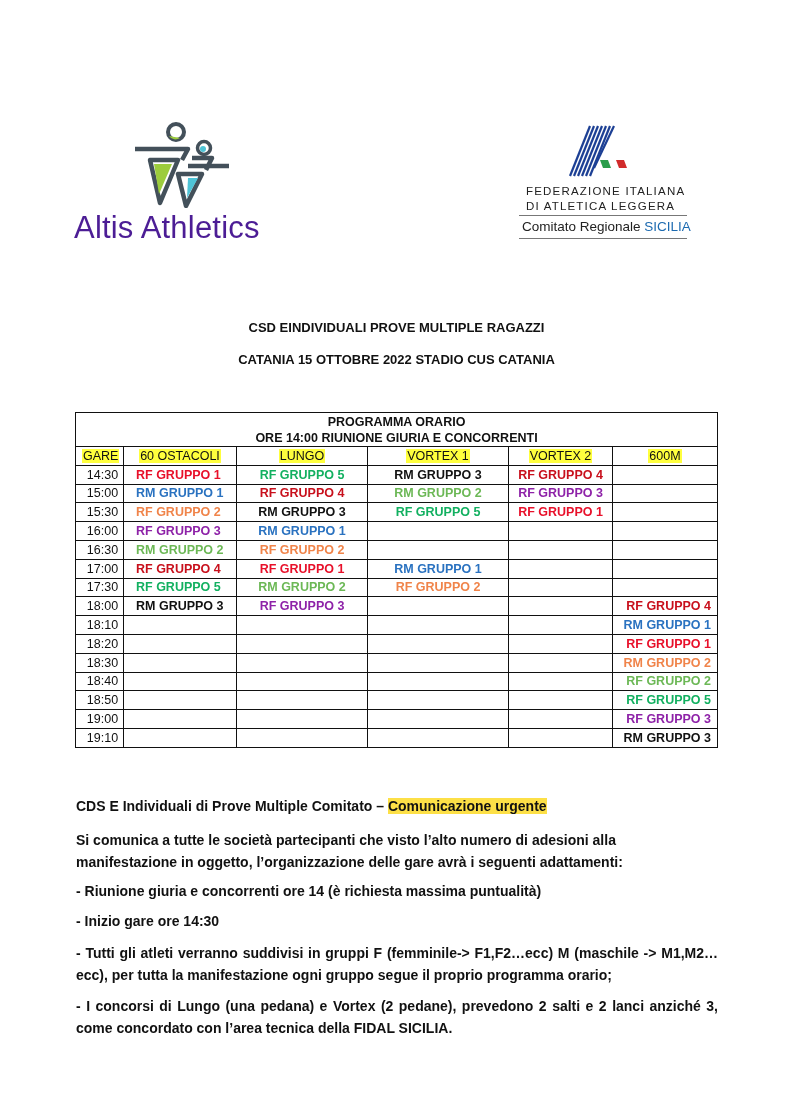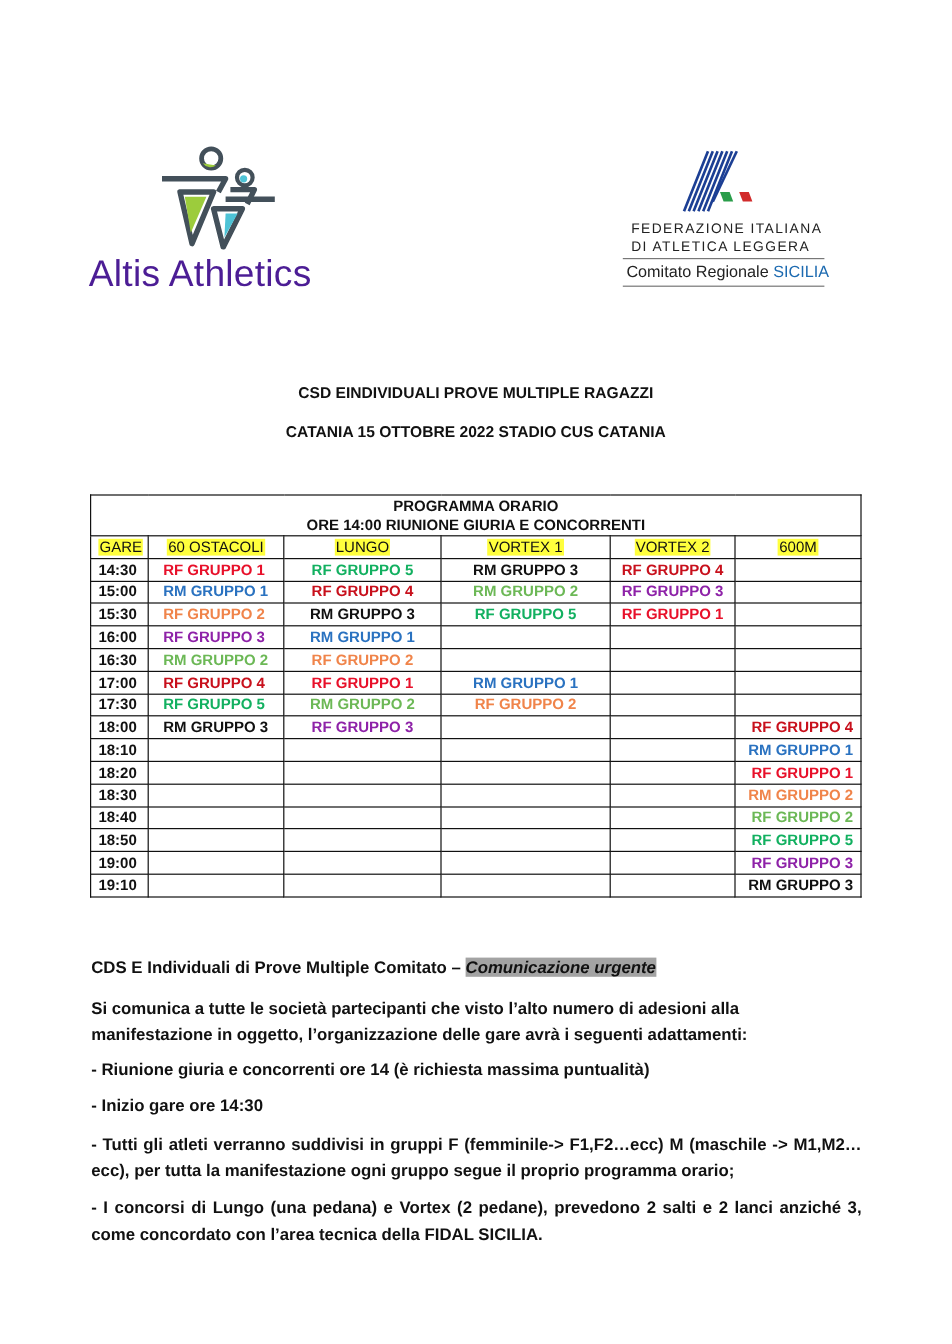--- a/index.html
+++ b/index.html
@@ -26,35 +26,35 @@
   
   .title { position: absolute; left: 0; width: 793px; text-align: center; font-weight: bold;
            font-size: 13px; color: #111; }
   .title1 { top: 320px; }
   .title2 { top: 352px; }
 
   
   .sched { position: absolute; left: 75px; top: 412px; width: 642px; border-collapse: collapse;
            font-size: 12.5px; table-layout: fixed; }
   .sched td { border: 1px solid #111; height: 17.8px; padding: 0; text-align: center; white-space: nowrap; }
-  .sched td.time { text-align: left; padding-left: 6px; font-weight: bold; color: #111; }
+  .sched td.time { text-align: center; padding-left: 6px; font-weight: normal; color: #111; }
   .sched td.grp { font-weight: bold; }
   .sched td.grp.left { text-align: left; padding-left: 12px; }
   .sched td.grp.right { text-align: right; padding-right: 6px; }
   .sched .head-cell { font-weight: bold; line-height: 16px; padding: 1px 0 0 0; }
   .sched .colhead span { background: #ffff3d; padding: 0 1px; }
   .sched .colhead td { font-weight: normal; }
   .sched .colhead td.time { text-align: left; padding-left: 6px; }
   .sched .final { font-weight: bold; }
 
   
   .para { position: absolute; left: 76px; width: 642px; font-size: 14px; font-weight: bold;
           color: #111; line-height: 22px; }
   .p-head { top: 795px; }
-  .p-head .hl { background: #a3a3a3; font-style: italic; }
+  .p-head .hl { background: #fde047; }
   .p1 { top: 829px; }
   .p2 { top: 880px; }
   .p3 { top: 910px; }
   .p4 { top: 942px; text-align: justify; text-align-last: left; }
   .p5 { top: 995px; text-align: justify; text-align-last: left; }
 </style>
 </head>
 <body>
 
 <div class="altis-logo">

